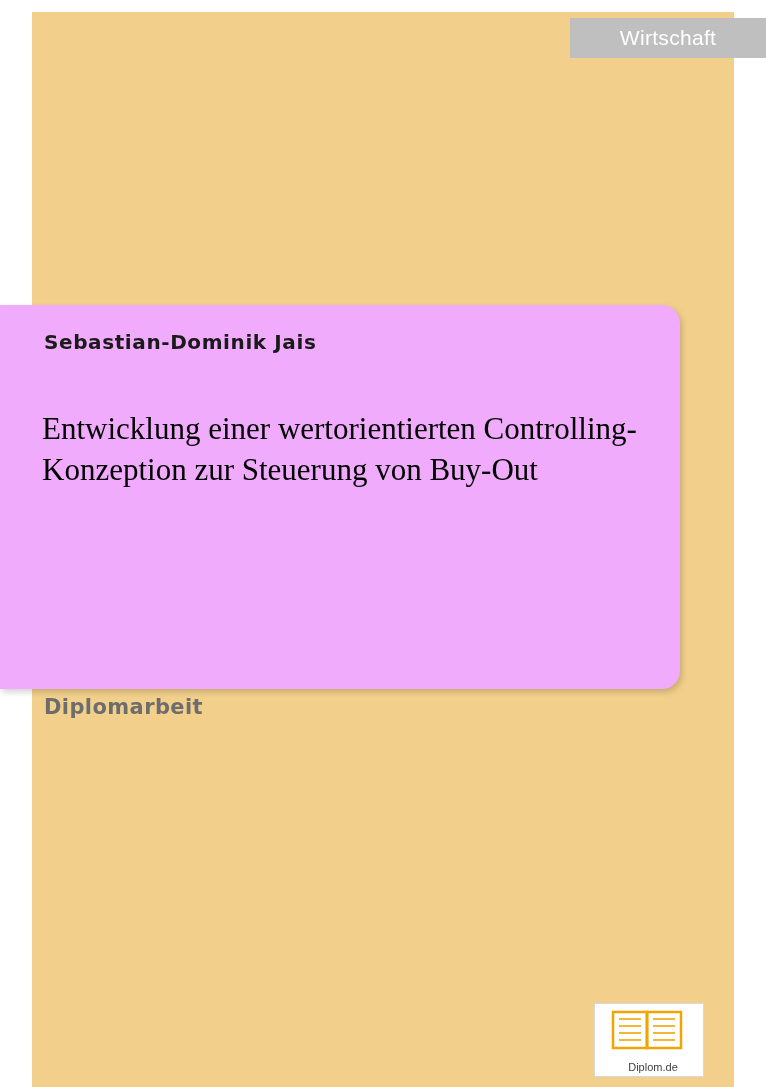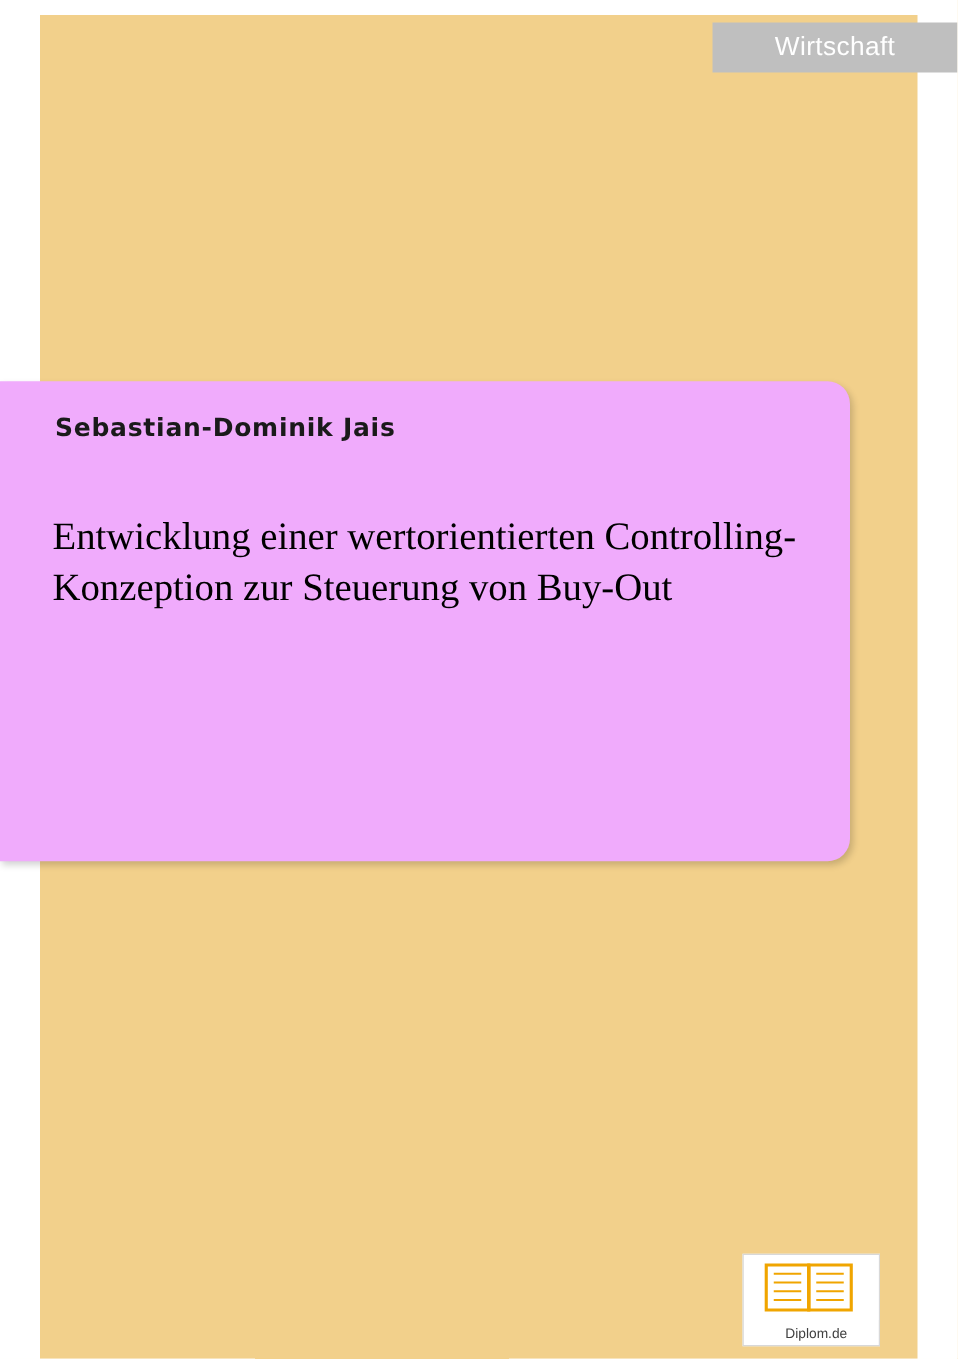--- a/index.html
+++ b/index.html
@@ -131,20 +131,21 @@
 
   <div class="tan-panel"></div>
 
   <div class="category-badge">Wirtschaft</div>
 
   <div class="title-card">
     <div class="author">Sebastian-Dominik Jais</div>
     <div class="title">Entwicklung einer wertorientierten Controlling-Konzeption zur Steuerung von Buy-Out</div>
   </div>
 
+  <div class="doctype">Diplomarbeit</div>
 
   <div class="logo">
     <svg class="logo-mark" viewBox="0 0 108 52">
       <rect x="0" y="0" width="108" height="52" fill="#ffffff"></rect>
       <path d="M18 8 L52 8 L52 44 L18 44 Z" fill="none" stroke="#f0a500" stroke-width="2.5"></path>
       <path d="M52 8 L86 8 L86 44 L52 44 Z" fill="none" stroke="#f0a500" stroke-width="2.5"></path>
       <line x1="52" y1="8" x2="52" y2="44" stroke="#f0a500" stroke-width="2.5"></line>
       <line x1="24" y1="15" x2="46" y2="15" stroke="#f0a500" stroke-width="1.6"></line>
       <line x1="24" y1="22" x2="46" y2="22" stroke="#f0a500" stroke-width="1.6"></line>
       <line x1="24" y1="29" x2="46" y2="29" stroke="#f0a500" stroke-width="1.6"></line>

